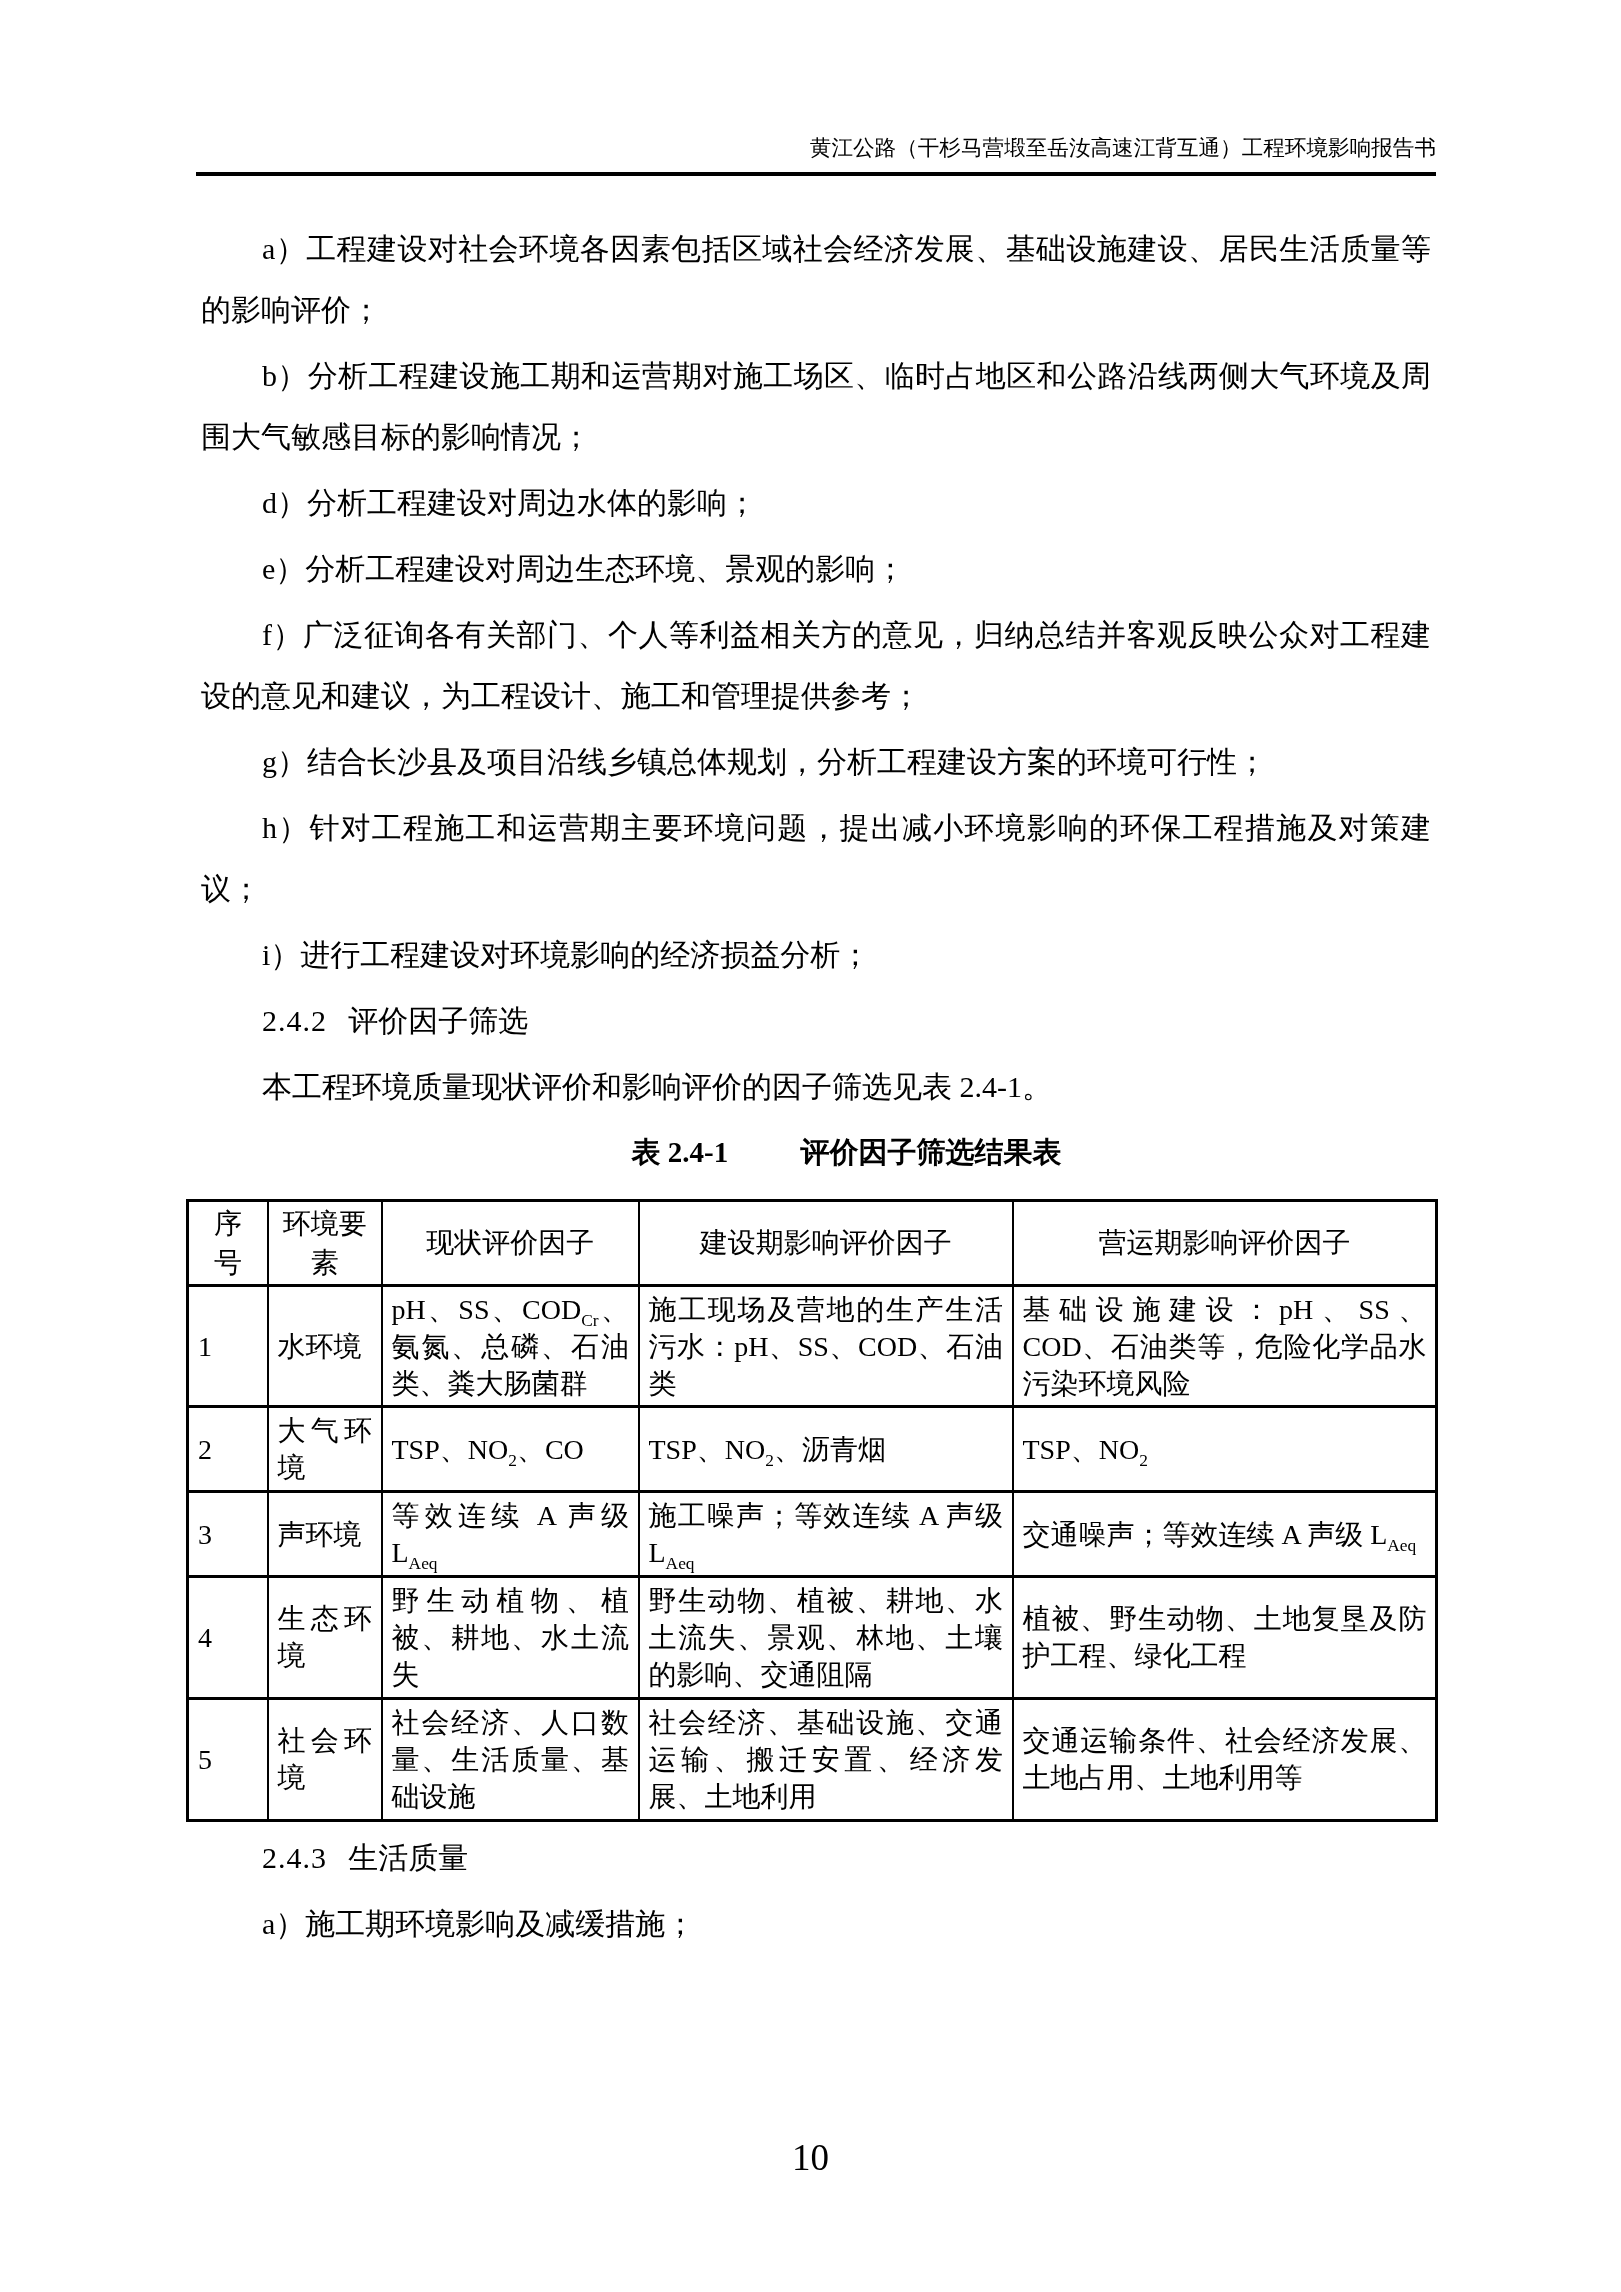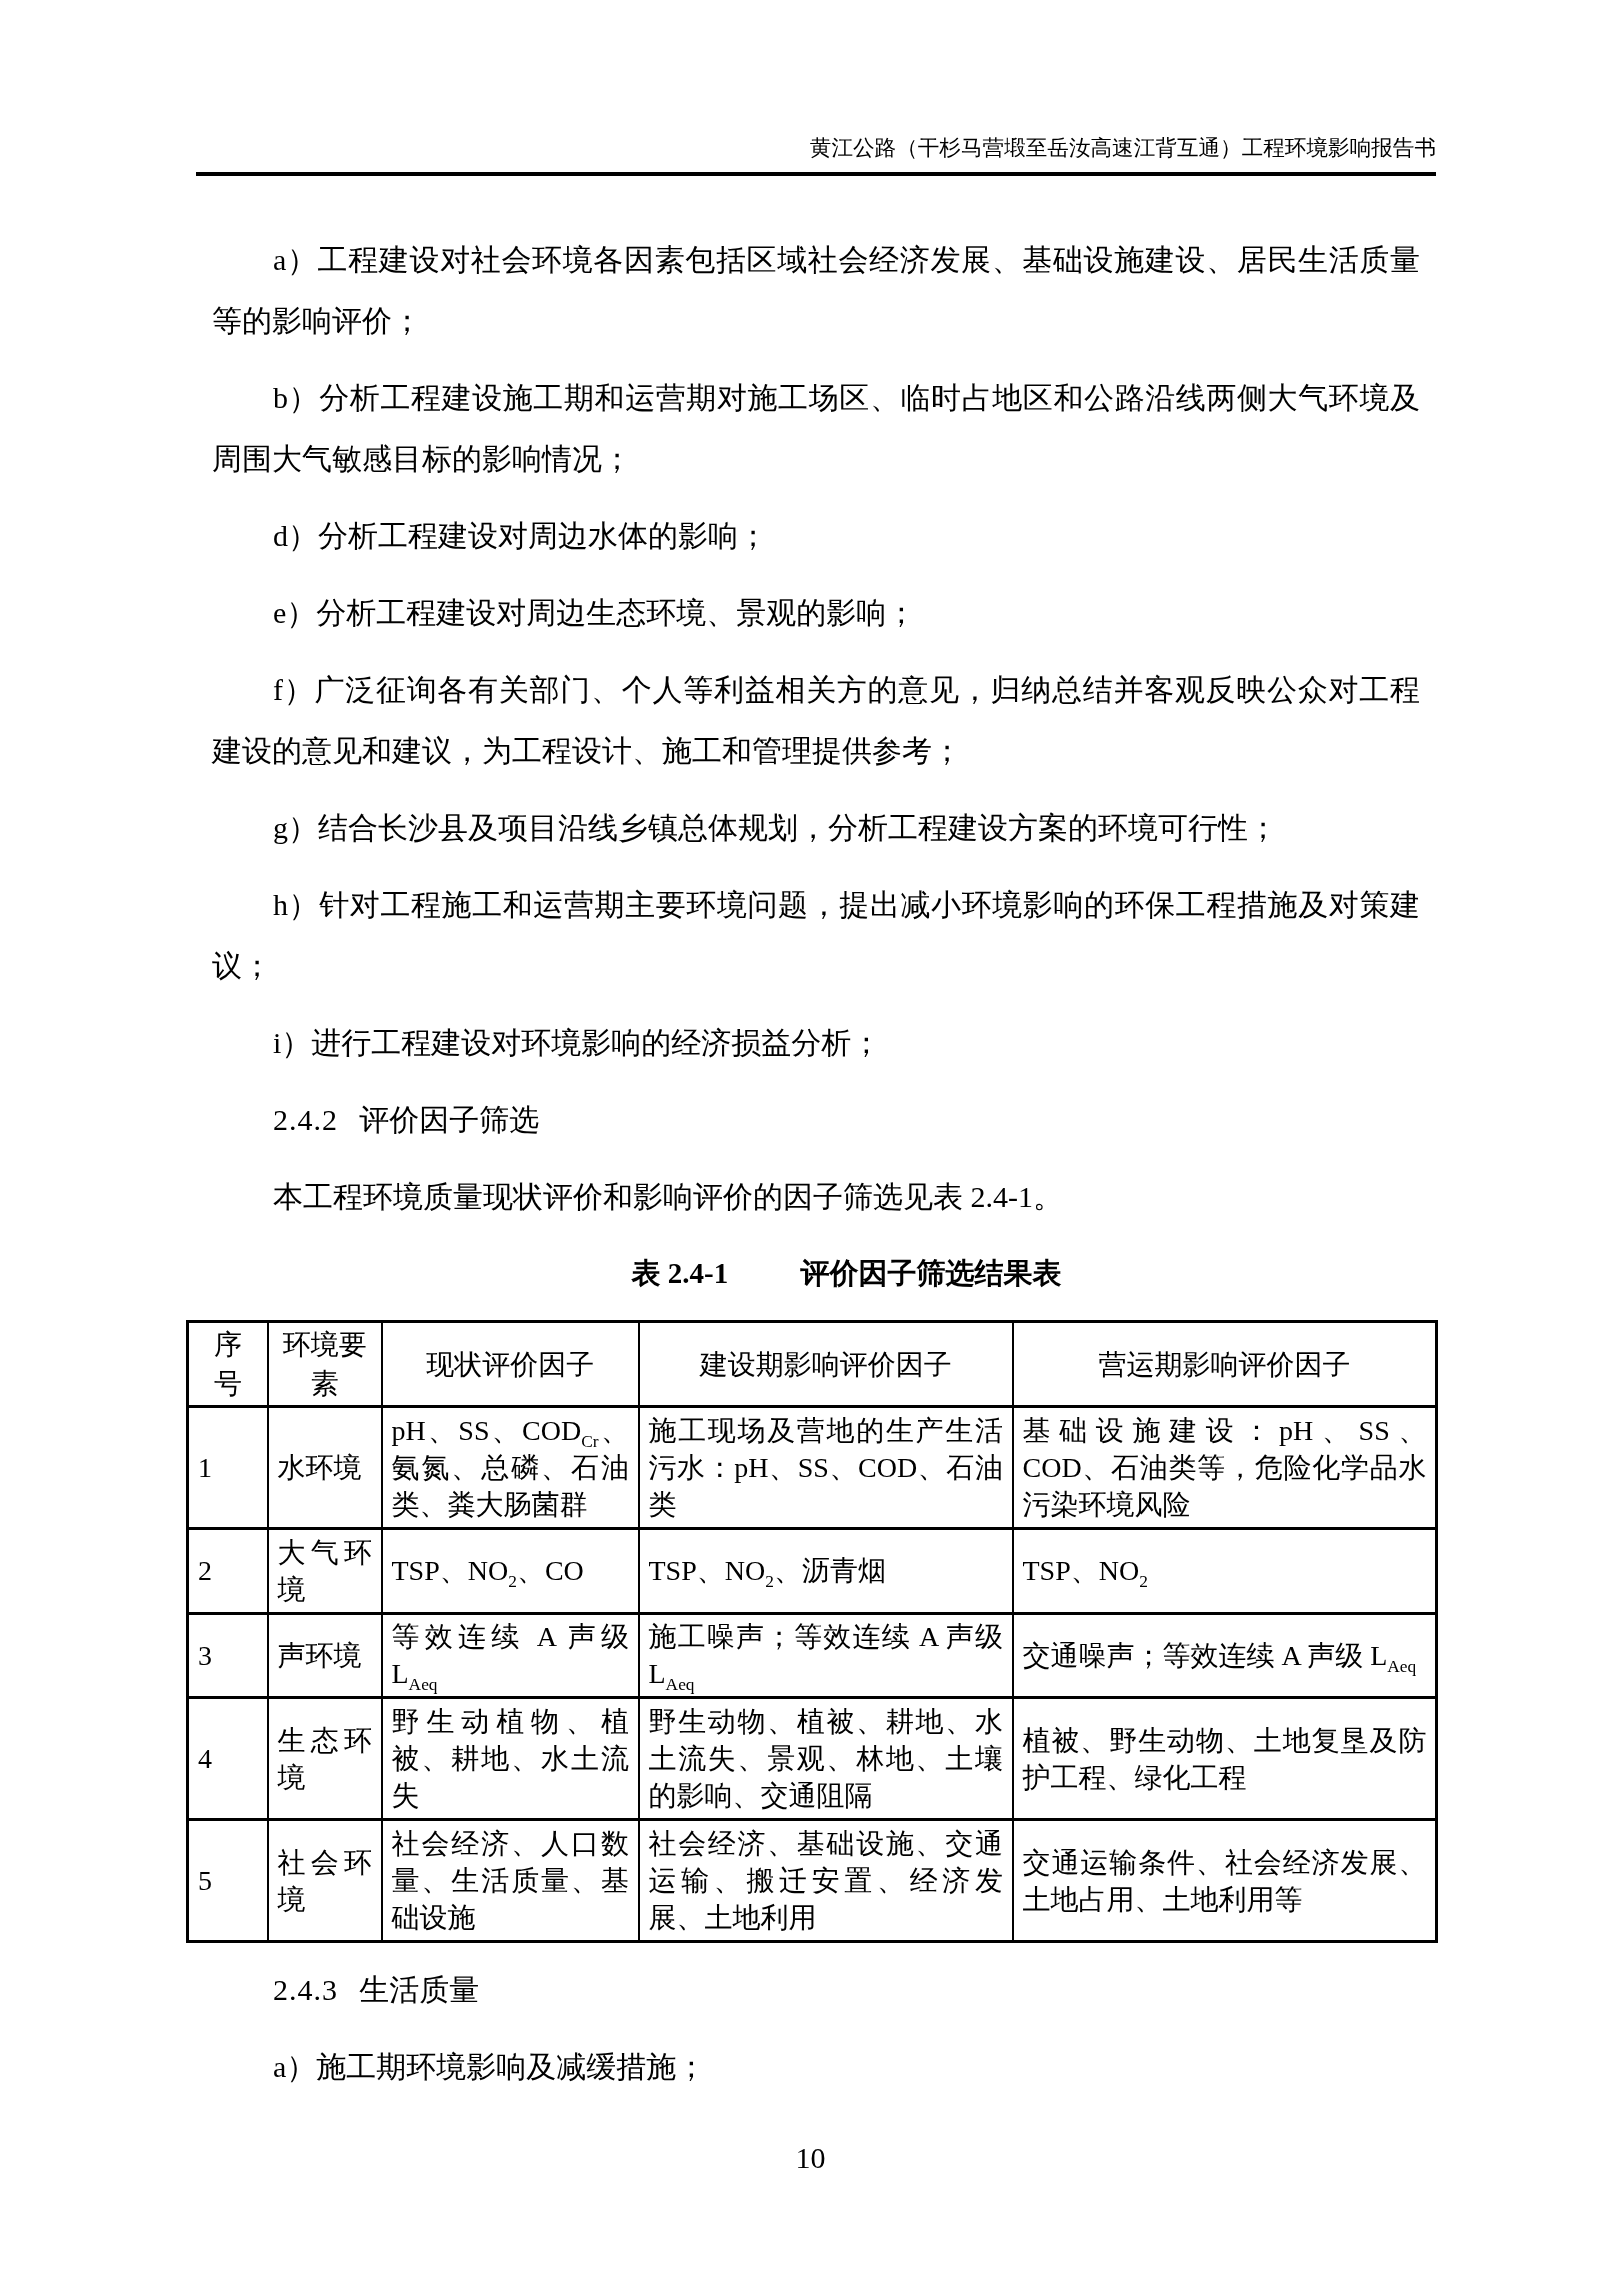--- a/index.html
+++ b/index.html
@@ -16,21 +16,21 @@
     position:absolute;left:196px;right:185px;top:135px;
     text-align:right;font-size:21.6px;line-height:26.5px;
     padding-bottom:10.8px;border-bottom:4.9px solid #000;
   }
 
   
   .content{
     position:absolute;left:196px;right:185px;top:213px;
     font-size:30px;line-height:61px;text-align:justify;
   }
-  .content p{margin:16px;text-indent:61px;}
+  .content p{margin:5px;text-indent:61px;}
   .heading{margin:0;text-indent:0;text-align:left;}
   .heading .sec-no{letter-spacing:1px;text-align:center;}
   .heading .sec-title{margin-left:13.7px;}
   .heading-242{margin-top:37px;}
 
   .table-caption{
     margin:0;text-indent:0;text-align:center;font-weight:bold;font-size:29px;
   }
   .table-caption .cap-label{margin-right:65px;}
 
@@ -66,21 +66,21 @@
   tr.r2 td{height:69px;}
   tr.r3 td{height:68px;}
   tr.r4 td{height:103px;}
   tr.r5 td{height:104px;}
   sub{font-size:0.62em;line-height:0;}
 
   .after-table{margin-top:0;}
 
   .page-number{
     position:absolute;left:0;right:0;top:2142px;
-    text-align:center;font-size:30px;line-height:31px;
+    text-align:center;font-size:37px;line-height:31px;
   }
 </style>
 </head>
 <body>
 
 <div class="page">
 
   <div class="doc-header">
     <span>黄江公路（干杉马营塅至岳汝高速江背互通）工程环境影响报告书</span>
   </div>

